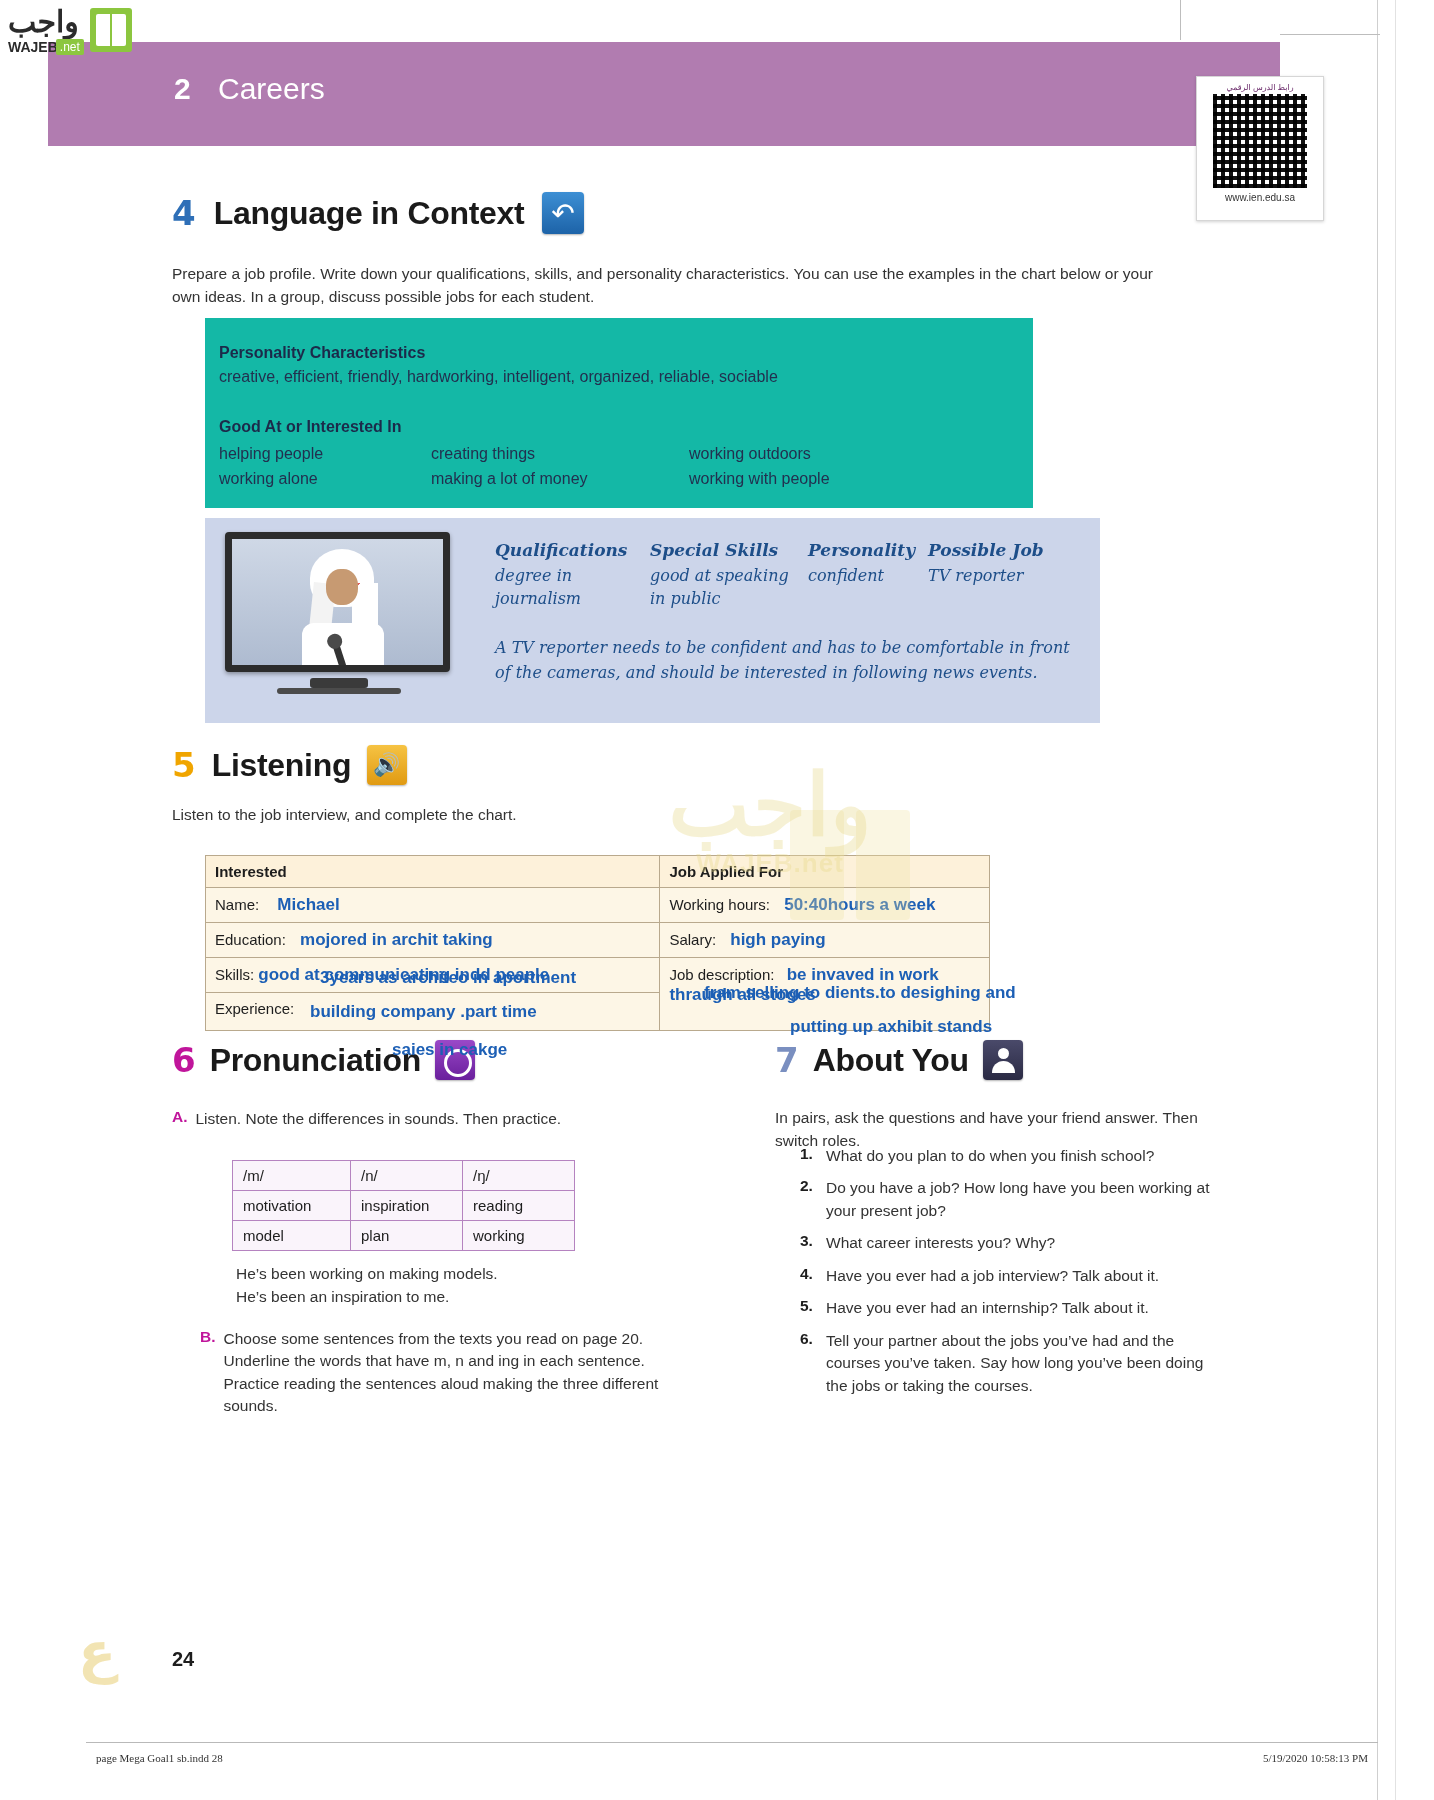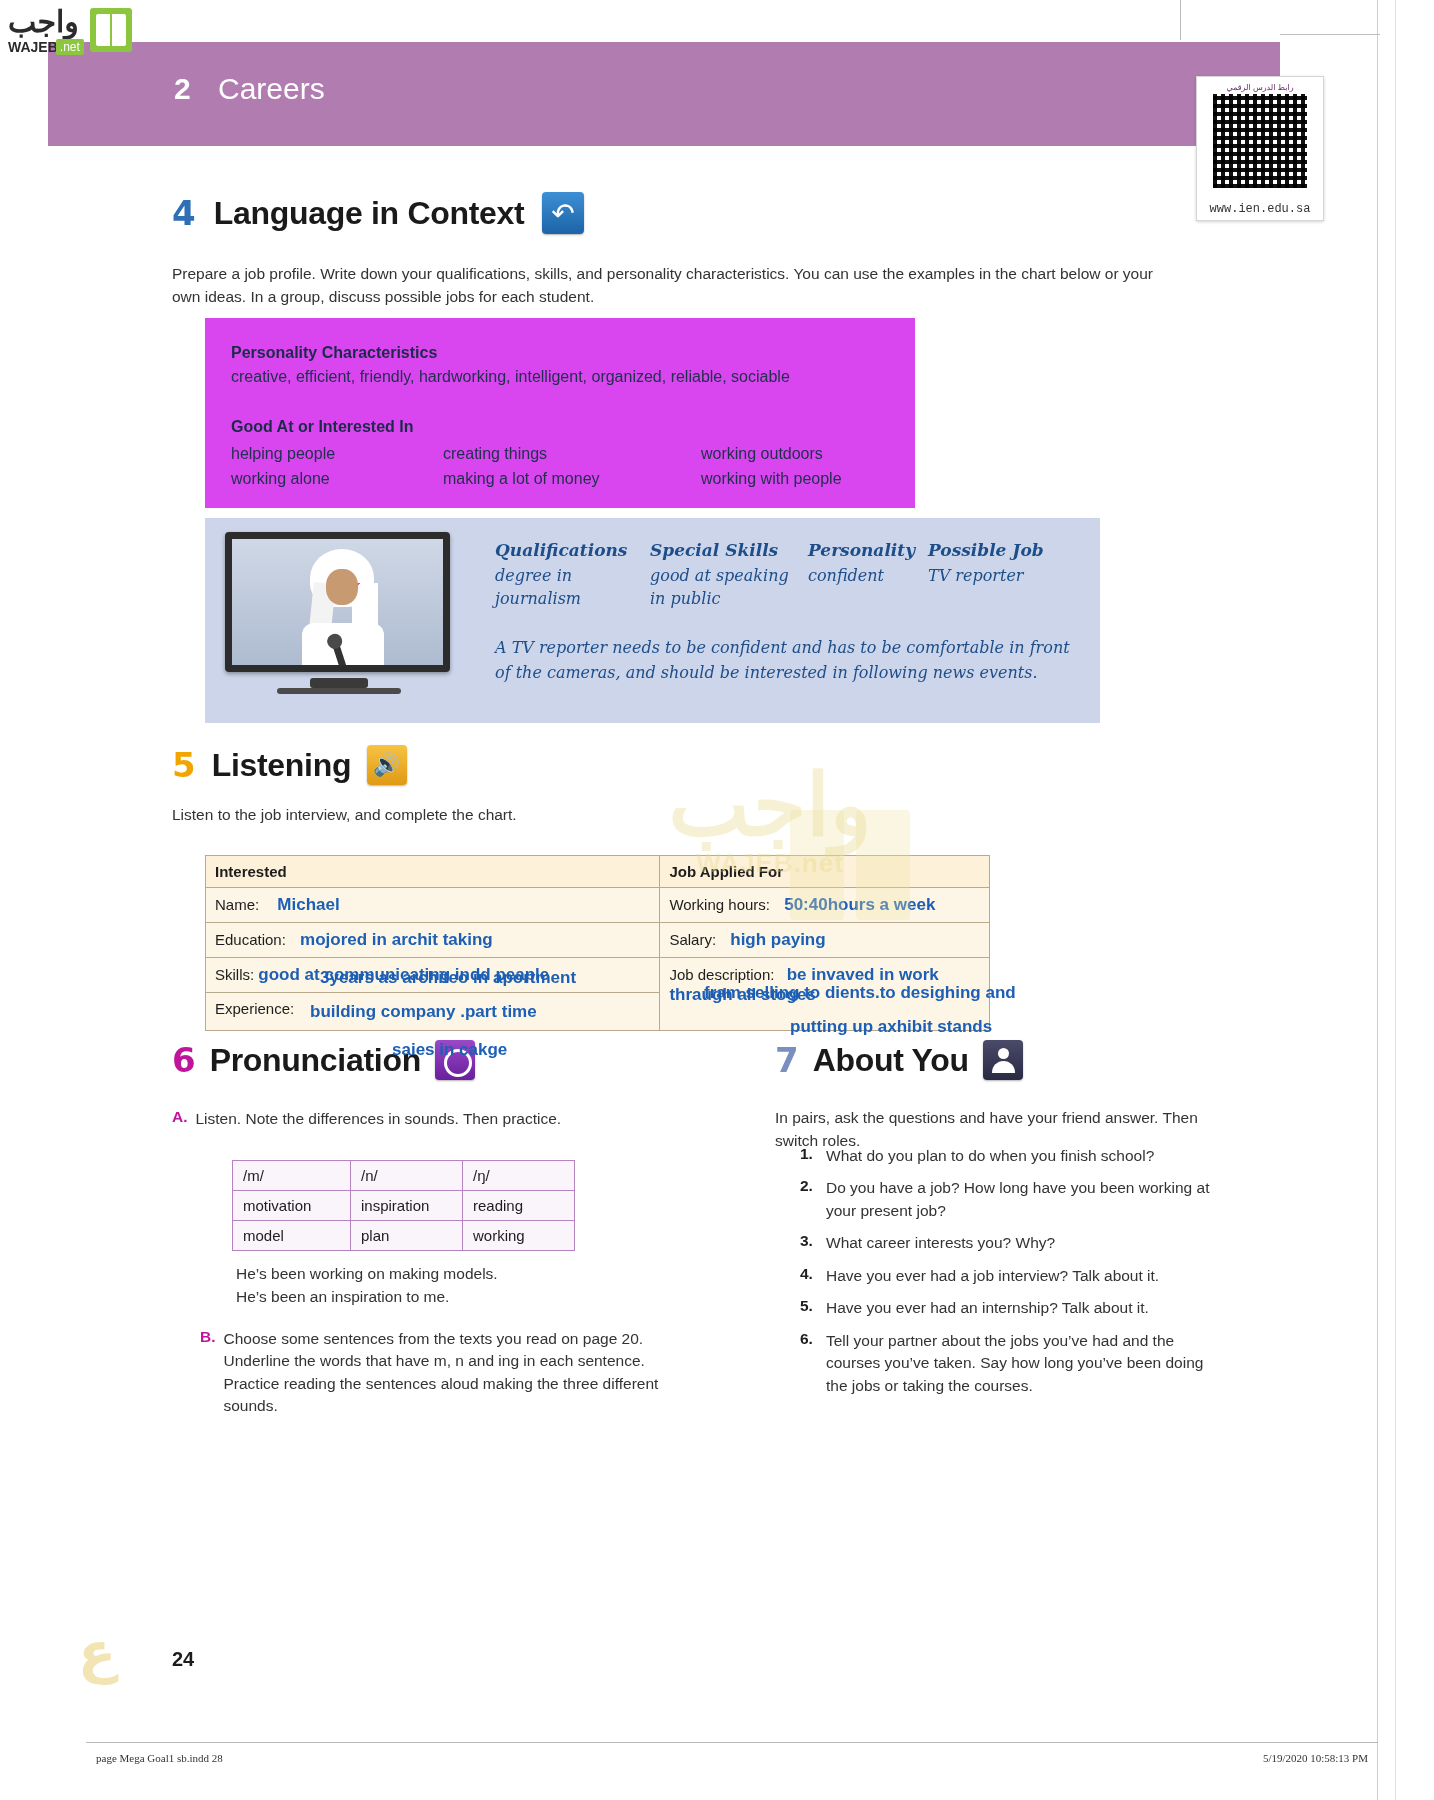--- a/index.html
+++ b/index.html
@@ -63,21 +63,21 @@
     position:absolute; right:110px; top:76px; width:128px; height:145px; background:#fff;
     border:1px solid #d6d6d6; box-shadow:0 1px 3px rgba(0,0,0,.18);
     display:flex; flex-direction:column; align-items:center; padding-top:6px;
   }
   .qr-panel .ar { font-size:8px; color:#6b2b6b; direction:rtl; margin-bottom:2px;}
   .qr-img{ width:94px; height:94px; background:
      repeating-linear-gradient(0deg,#111 0 4px,#fff 4px 8px),
      repeating-linear-gradient(90deg,#111 0 4px,transparent 4px 8px);
      background-blend-mode:multiply;
   }
-  .qr-cap{font-size:12px;color:#333;margin-top:14px;font-family:Liberation Mono, monospace;}
+  .qr-cap{font-size:10px;color:#333;margin-top:4px;}
 
   
   .sec-num { font-size:34px; font-weight:bold; font-family:"DejaVu Sans", sans-serif;}
   .sec-h { font-size:32px; font-weight:bold; color:#1a1a1a; letter-spacing:-.3px;}
   .para { font-size:15.5px; color:#333; line-height:1.5;}
 
   
   #sec4 { position:absolute; left:172px; top:192px; width:1060px;}
   #sec4 .row { display:flex; align-items:center; gap:18px;}
   #sec4 .sec-num { color:#2e6fb7; }
@@ -85,22 +85,22 @@
     width:42px;height:42px;background:linear-gradient(#3d8fd4,#1d63a8);
     border-radius:4px;position:relative;box-shadow:0 1px 2px rgba(0,0,0,.3);
   }
   .icon-arrow:after{
     content:"\21B7"; position:absolute; inset:0; color:#fff; font-size:28px;
     display:flex;align-items:center;justify-content:center; transform:scaleX(-1);
   }
   #sec4 .para { margin-top:28px; width:1000px;}
 
   .box-char{
-    position:absolute; left:205px; top:318px; width:710px; height:190px;
-    background:#d946ef; padding:26px 26px 0 26px;
+    position:absolute; left:205px; top:318px; width:828px; height:190px;
+    background:#14b8a6; padding:26px 26px 0 14px;
   }
   .box-char .h { font-size:16px; font-weight:bold; color:#1c2a4a; margin-bottom:6px;}
   .box-char .l { font-size:16px; color:#22304f; }
   .box-char .h2 { font-size:16px; font-weight:bold; color:#1c2a4a; margin-top:32px; margin-bottom:6px;}
   .box-char .cols { display:flex; }
   .box-char .cols div { font-size:16px; color:#22304f; line-height:1.55;}
   .box-char .c1{width:212px;} .box-char .c2{width:258px;}
 
   
   .box-ex{

